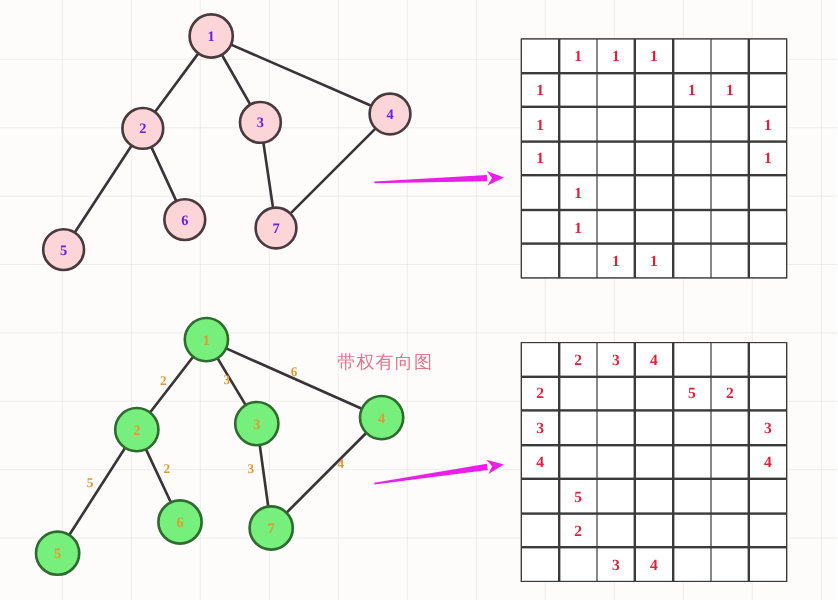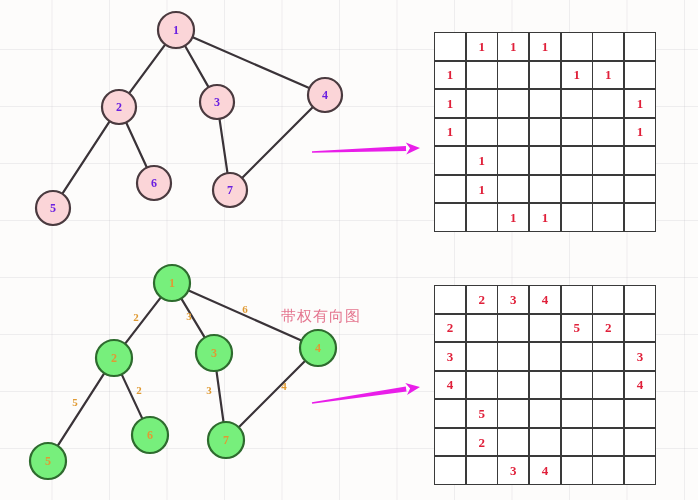--- a/index.html
+++ b/index.html
@@ -54,21 +54,20 @@
 
   .label-cn {
     position: absolute;
     left: 281px;
     top: 293px;
     font-family: "DejaVu Sans", sans-serif;
     font-size: 15px;
     color: #e4758f;
     letter-spacing: 1px;
     white-space: nowrap;
-    margin-top: 14px;
   }
   .node-text {
     font-family: "Liberation Serif", serif;
     font-size: 12px;
     font-weight: bold;
   }
   .wt-text {
     font-family: "Liberation Serif", serif;
     font-size: 11px;
     font-weight: bold;

